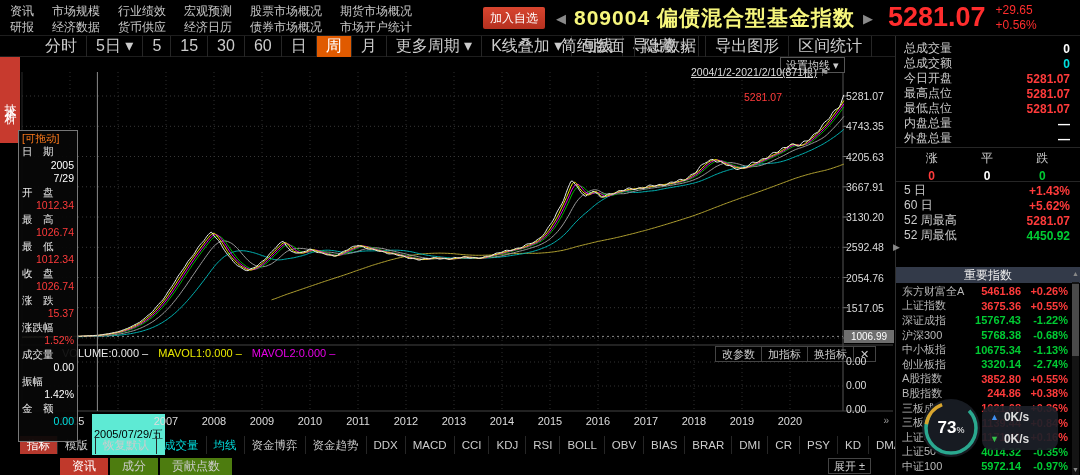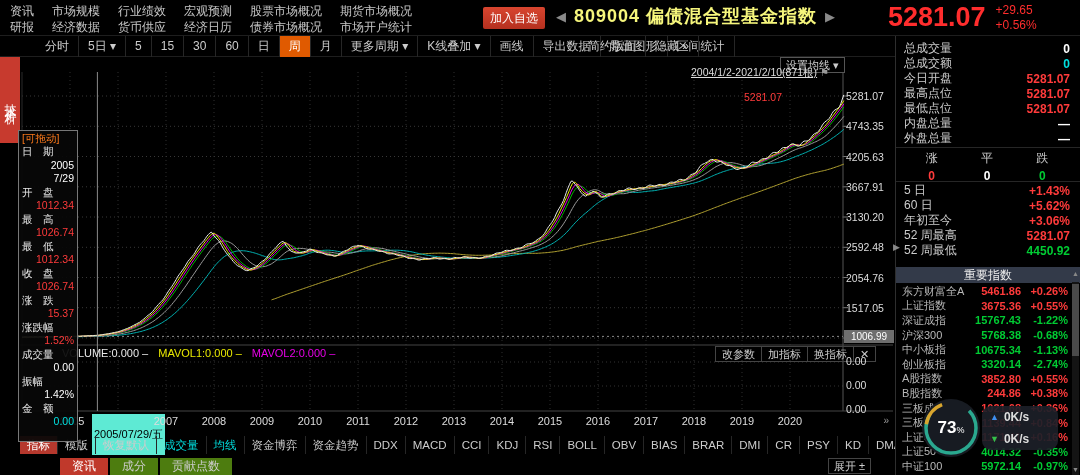--- a/index.html
+++ b/index.html
@@ -10,29 +10,29 @@
 
   
   #header { left:0; top:0; width:1080px; height:36px; border-bottom:1px solid #1e1e1e; }
   .menu-row { position:absolute; left:10px; display:flex; gap:18px; font-size:12px; color:#c8c8c8; white-space:nowrap; }
   #menu-row1 { top:3px; } #menu-row2 { top:19px; }
   .menu-item { cursor:default; }
   #add-btn { left:483px; top:7px; width:62px; height:22px; background:linear-gradient(#d8452f,#b5301f);
     color:#fff; font-size:12px; text-align:center; line-height:22px; border-radius:2px; }
   #title-grp { left:556px; top:4px; display:flex; align-items:center; gap:8px; white-space:nowrap; }
   .nav-arrow { color:#8a8a8a; font-size:13px; }
-  #sec-title { color:#f6f67c; font-size:18px; font-weight:bold; letter-spacing:1px;text-align:right; }
+  #sec-title { color:#f6f67c; font-size:21px; font-weight:bold; letter-spacing:1px;text-align:right; }
   #price-grp { left:888px; top:2px; display:flex; align-items:center; gap:10px; }
   #big-price { color:#ff2d2d; font-size:27px; font-weight:bold; }
   .chg-col { display:flex; flex-direction:column; color:#ff2d2d; font-size:12px; line-height:15px; }
 
   
   #ptoolbar { left:0; top:36px; width:895px; height:21px; border-bottom:1px solid #1e1e1e; }
   #period-items { position:absolute; left:36px; top:0; display:flex; height:21px; }
-  .p-item { padding:0 9px; font-size:12px; line-height:20px; color:#ccc; border-right:1px solid #262626; white-space:nowrap; }
+  .p-item { padding:0 9px; font-size:16px; line-height:20px; color:#ccc; border-right:1px solid #262626; white-space:nowrap; }
   .p-item.active { background:#e05a00; color:#fff; }
   #ptool-right { position:absolute; right:196px; top:0; display:flex; height:21px; }
 
   
   #vtab { left:0; top:57px; width:20px; height:86px; background:#c73a2e; color:#fff;
     writing-mode:vertical-rl; text-orientation:upright; font-size:12px; letter-spacing:3px;
     display:flex; align-items:center; justify-content:center; }
 
   
   #chart { left:20px; top:57px; width:875px; height:375px; background:#000; }
@@ -388,24 +388,20 @@
     <div id="rp-perf">
         <div class="r-row">
           <span class="r-label">5 日</span>
           <span class="r-val" style="color: rgb(255, 59, 59);">+1.43%</span>
         </div>
         <div class="r-row">
           <span class="r-label">60 日</span>
           <span class="r-val" style="color: rgb(255, 59, 59);">+5.62%</span>
         </div>
         <div class="r-row">
-          <span class="r-label">年初至今</span>
-          <span class="r-val" style="color: rgb(255, 59, 59);">+3.06%</span>
-        </div>
-        <div class="r-row">
           <span class="r-label">52 周最高</span>
           <span class="r-val" style="color: rgb(255, 59, 59);">5281.07</span>
         </div>
         <div class="r-row">
           <span class="r-label">52 周最低</span>
           <span class="r-val" style="color: rgb(0, 204, 51);">4450.92</span>
         </div>
       </div>
     <div id="idx-header">重要指数</div>
     <div id="idx-list">

